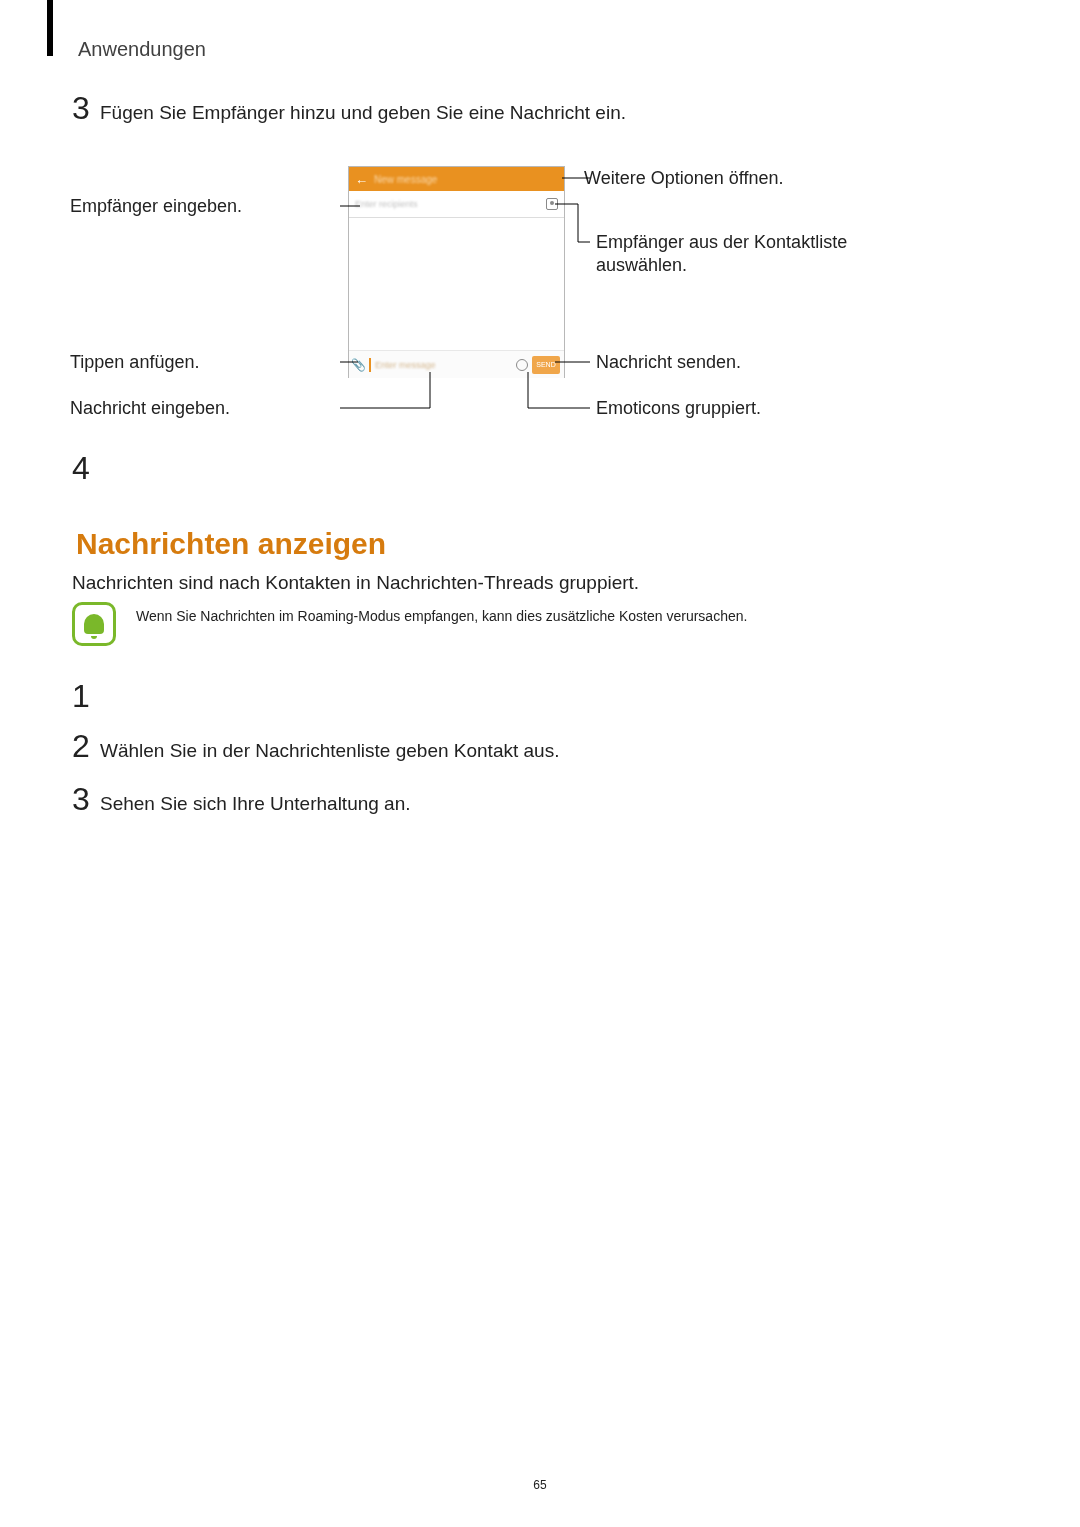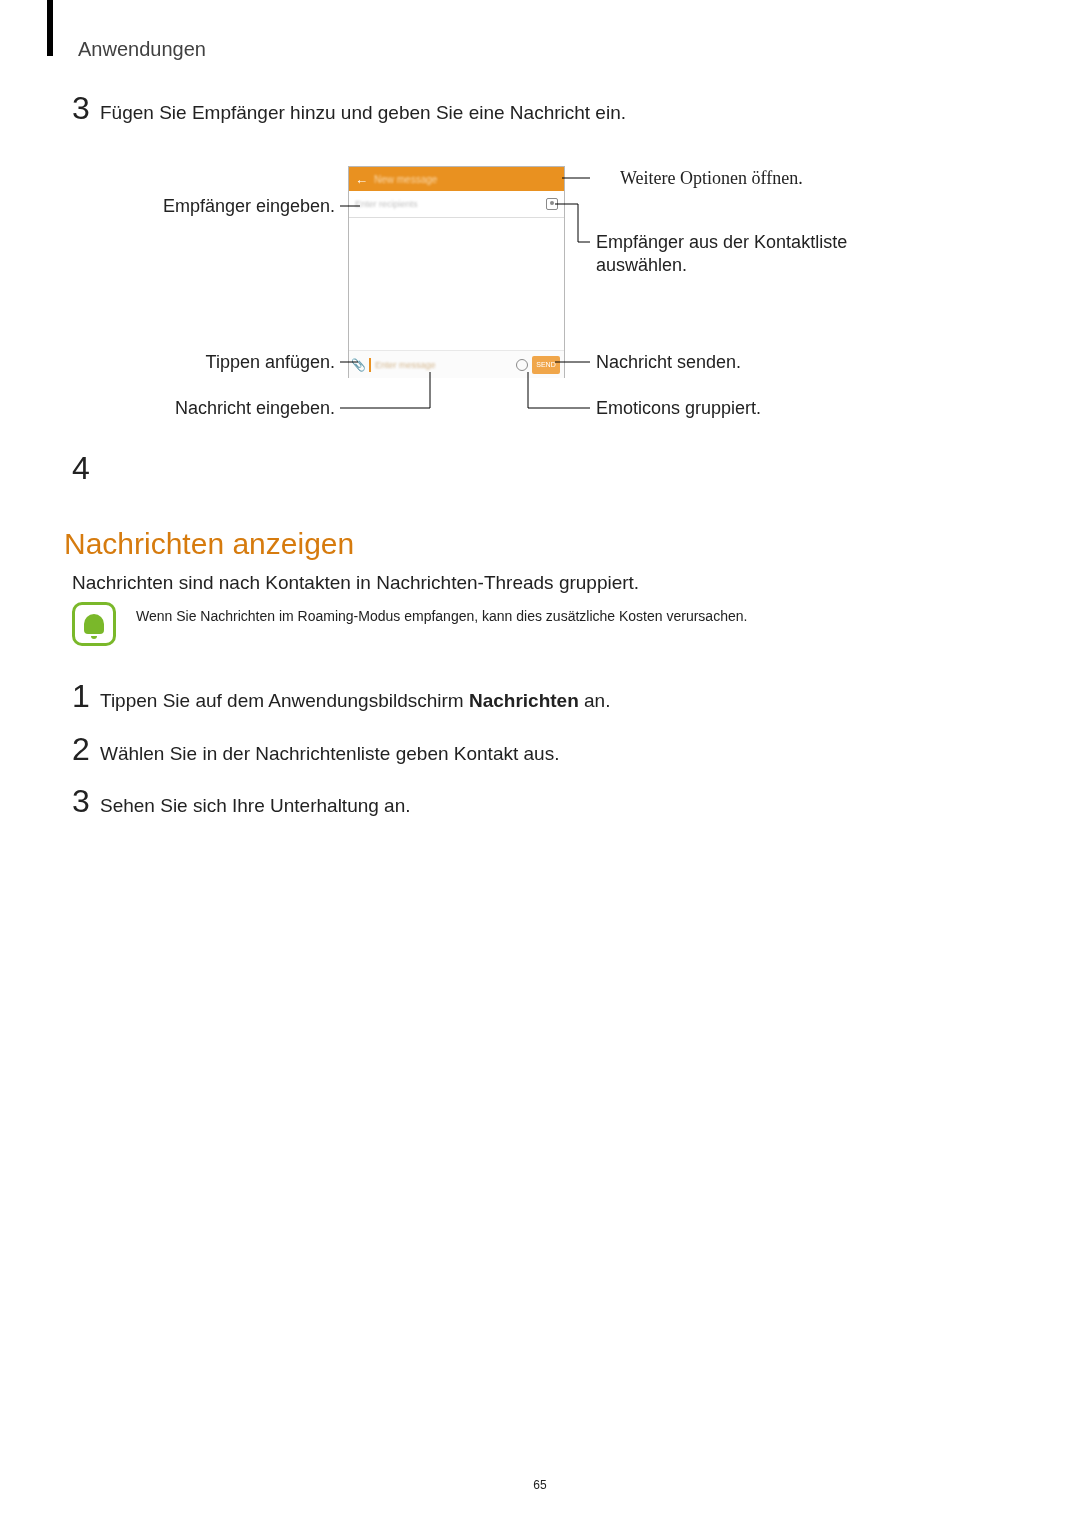--- a/index.html
+++ b/index.html
@@ -119,36 +119,36 @@
     color: #fff; font-size: 7px;
     display: flex; align-items: center; justify-content: center;
   }
 
   .callout {
     position: absolute;
     font-size: 18px;
     color: #222;
     line-height: 1.25;
   }
-  .callout.left { text-align: right; }
+  .callout.left { text-align: left; }
 
   .lead {
     position: absolute;
     stroke: #000;
     stroke-width: 1;
     fill: none;
     overflow: visible;
   }
 
   .section-title {
     position: absolute;
-    top: 527px; left: 64px;
+    top: 527px; left: 76px;
     color: #d67b0e;
     font-size: 30px;
-    font-weight: 400;
+    font-weight: 700;
   }
   .section-para {
     position: absolute;
     top: 572px; left: 72px; right: 70px;
     font-size: 19px;
   }
   .note-row {
     position: absolute;
     top: 602px; left: 72px; right: 70px;
     display: flex;
@@ -229,21 +229,21 @@
     <span class="msg-ph">Enter message</span>
     <span class="emoji-ic"></span>
     <span class="send-btn">SEND</span>
   </div>
 </div>
 
 <div class="callout left" style="top:195px; left:70px; width:265px;">Empfänger eingeben.</div>
 <div class="callout left" style="top:351px; left:70px; width:265px;">Tippen anfügen.</div>
 <div class="callout left" style="top:397px; left:70px; width:265px;">Nachricht eingeben.</div>
 
-<div class="callout" style="top:167px; left:620px; width:250px;font-family:Liberation Serif, serif;">Weitere Optionen öffnen.</div>
+<div class="callout" style="top:167px; left:584px; width:250px;">Weitere Optionen öffnen.</div>
 <div class="callout" style="top:231px; left:596px; width:290px;">Empfänger aus der Kontaktliste auswählen.</div>
 <div class="callout" style="top:351px; left:596px; width:250px;">Nachricht senden.</div>
 <div class="callout" style="top:397px; left:596px; width:250px;">Emoticons gruppiert.</div>
 
 <svg class="lead" style="position:absolute; top:0; left:0; width:1080px; height:500px;">
 
   <line x1="340" y1="206" x2="360" y2="206"></line>
 
   <line x1="340" y1="362" x2="358" y2="362"></line>
 
@@ -268,23 +268,20 @@
 <div class="note-row">
   <div class="note-icon">
     <div class="bell"></div>
   </div>
   <div class="note-text">Wenn Sie Nachrichten im Roaming-Modus empfangen, kann dies zusätzliche Kosten verursachen.</div>
 </div>
 
 <div class="sub-steps">
   <div class="sub-step">
     <div class="step-num">1</div>
-    <div class="step-text">
-      <span>Tippen Sie auf dem Anwendungsbildschirm </span><b>Nachrichten</b><span> an.</span>
-    </div>
   </div>
   <div class="sub-step">
     <div class="step-num">2</div>
     <div class="step-text">
       <span>Wählen Sie in der Nachrichtenliste geben Kontakt aus.</span>
     </div>
   </div>
   <div class="sub-step">
     <div class="step-num">3</div>
     <div class="step-text">

